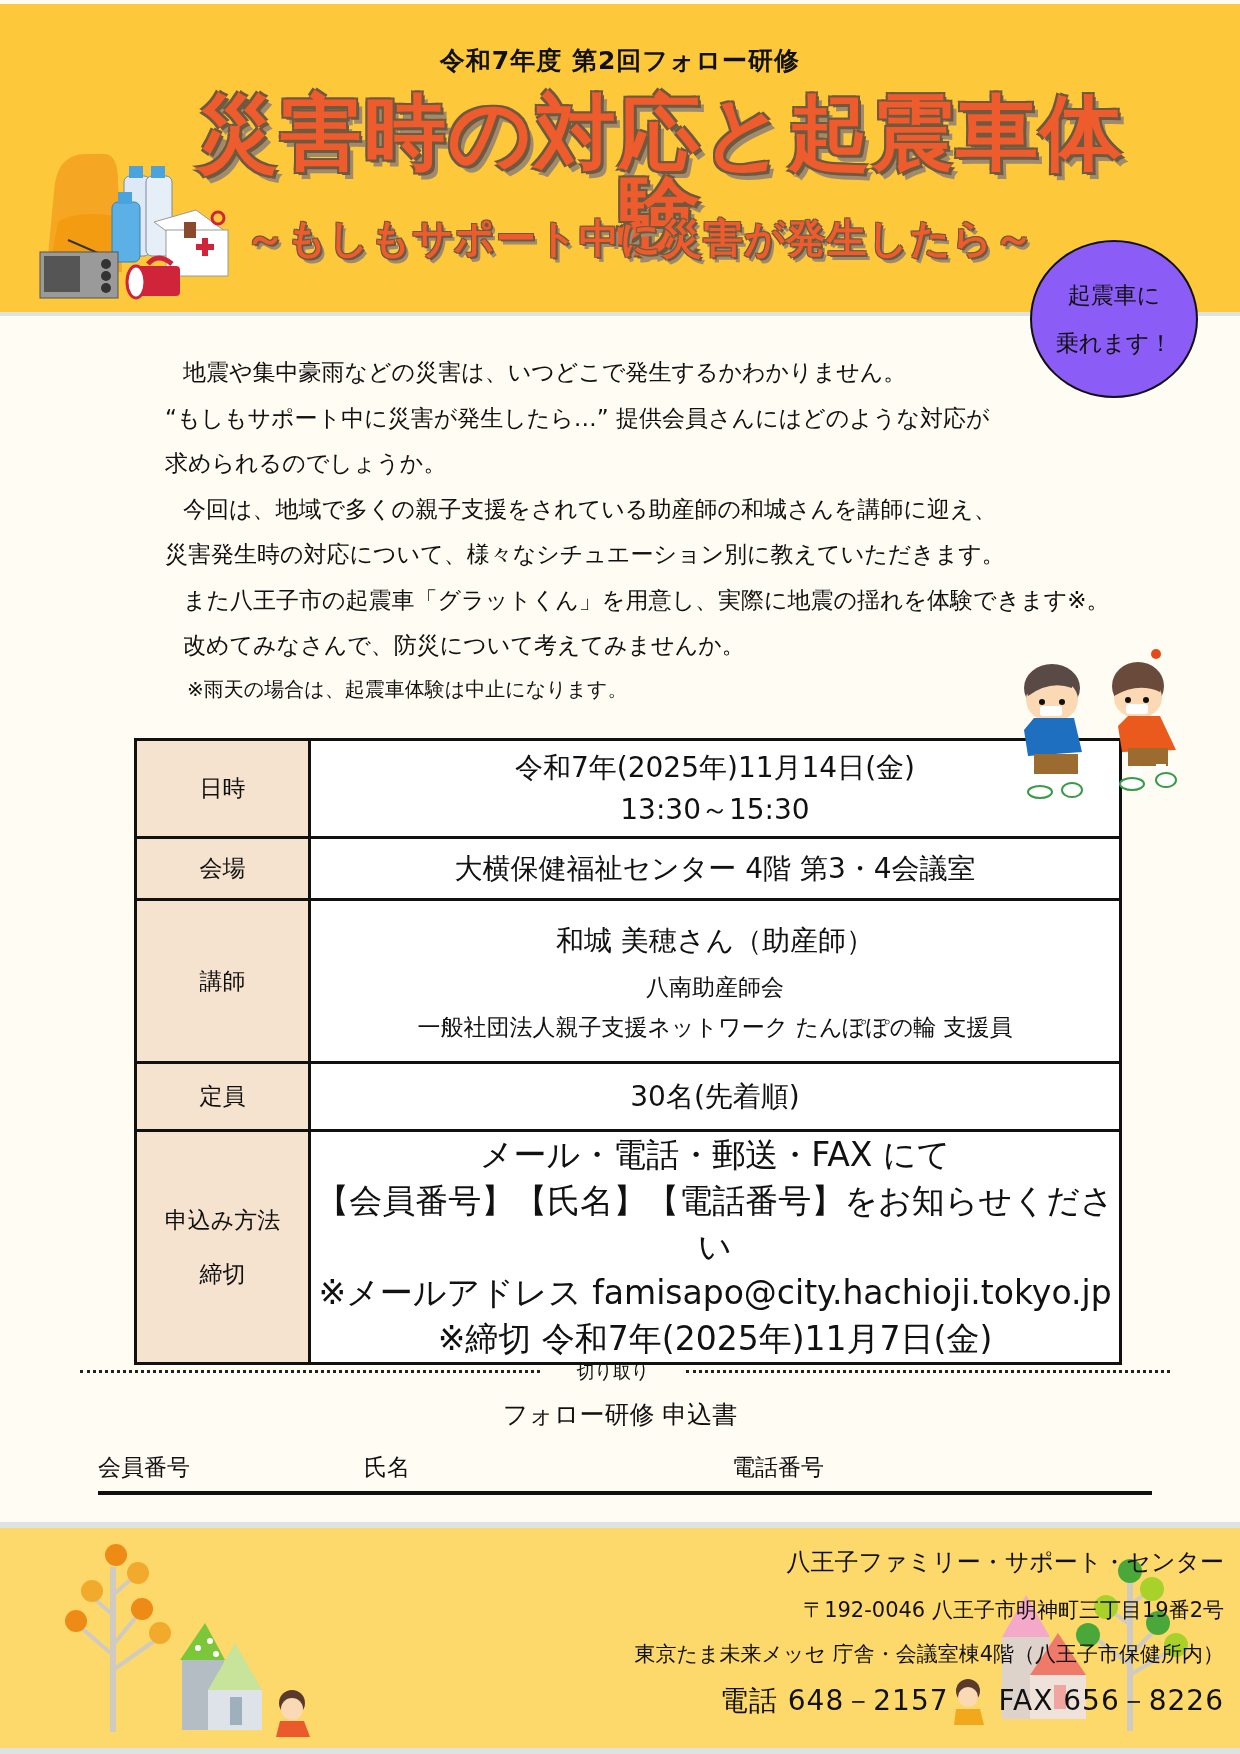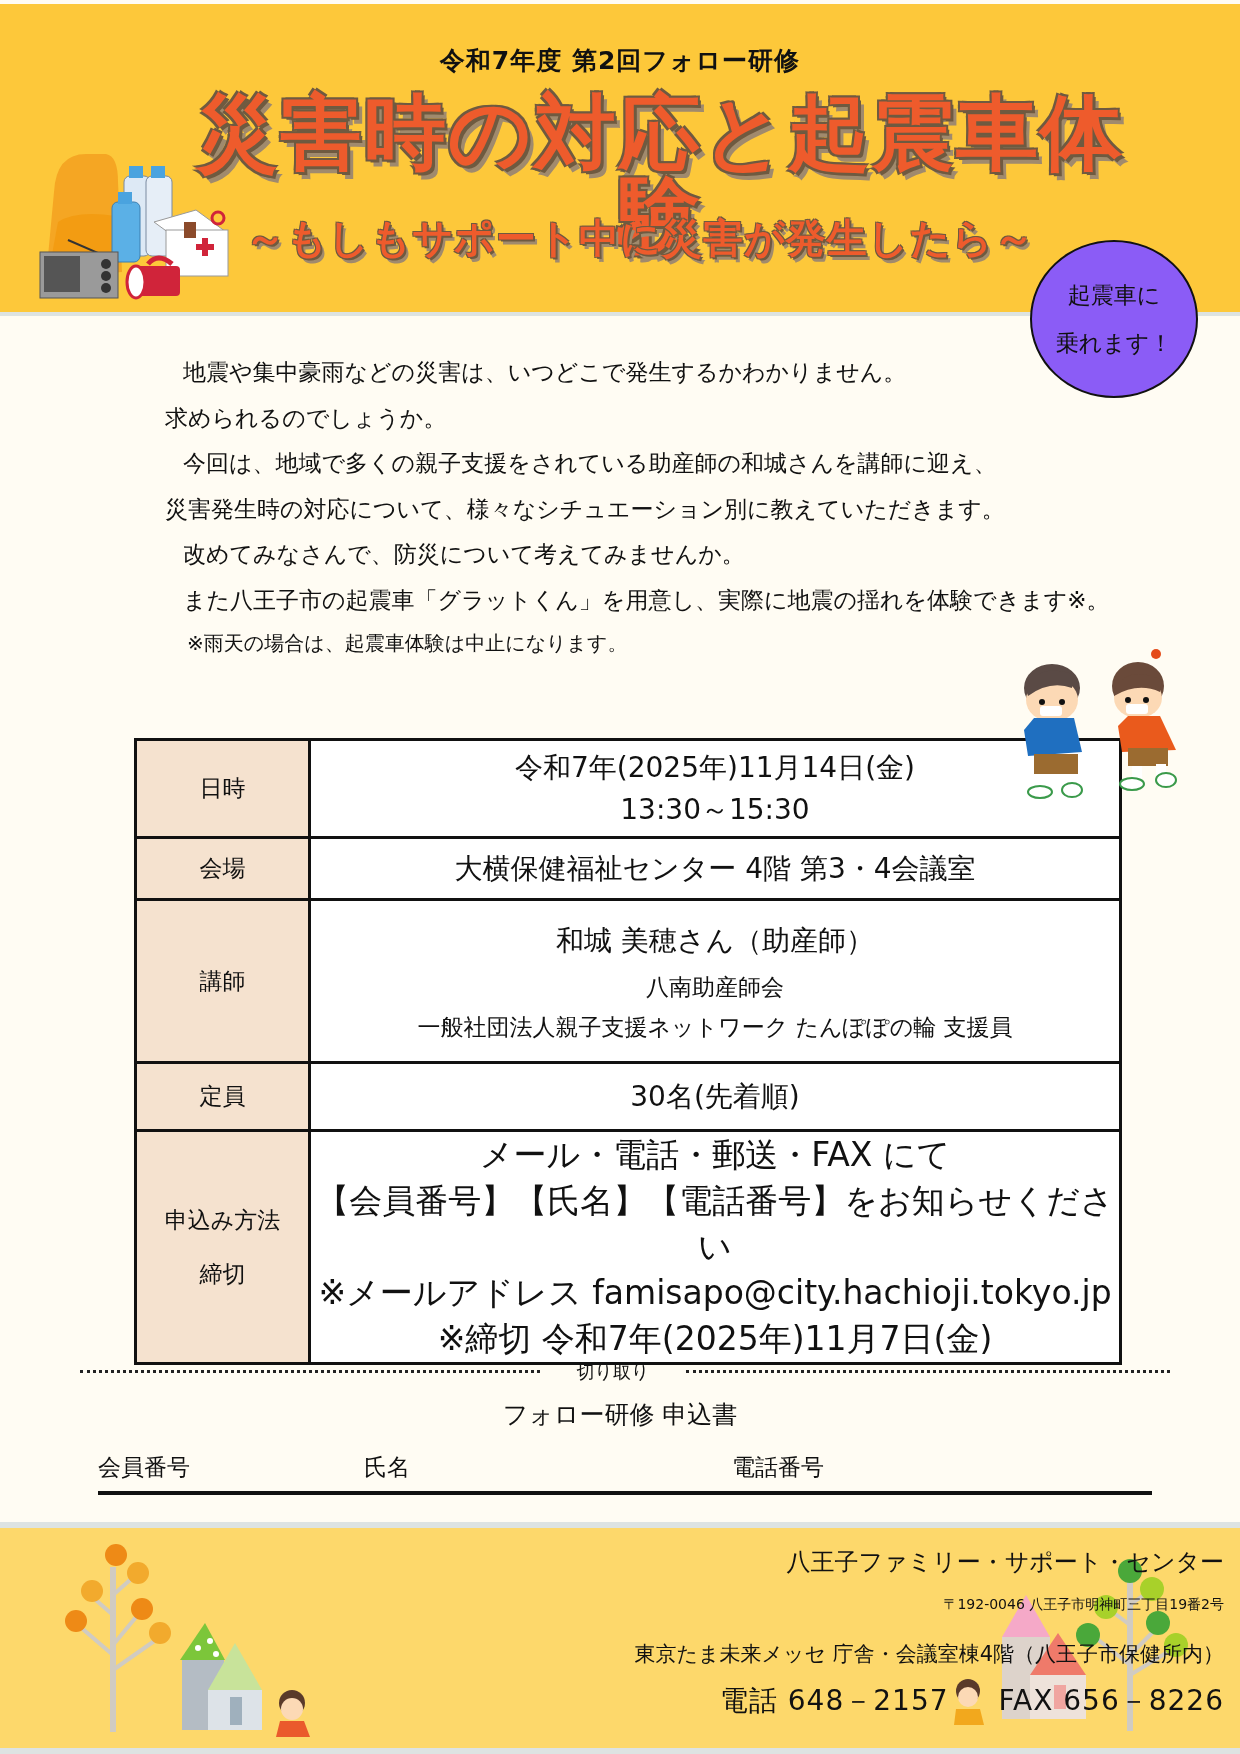--- a/index.html
+++ b/index.html
@@ -81,21 +81,21 @@
   .f-member { left: 98px; }
   .f-name { left: 364px; }
   .f-phone { left: 732px; }
   .form-line { position: absolute; left: 98px; top: 1491px; width: 1054px; height: 4px; background: #111; }
   
   .footer-sep { position: absolute; left: 0; top: 1522px; width: 1240px; height: 6px; background: #dde3e2; }
   .footer { position: absolute; left: 0; top: 1528px; width: 1240px; height: 220px; background: #fdd86b; }
   .footer-bottom { position: absolute; left: 0; top: 1748px; width: 1240px; height: 6px; background: #dde3e2; }
   .footer-text { position: absolute; left: 0; width: 1224px; text-align: right; color: #111; }
   .ft-org { top: 1546px; font-size: 24px; }
-  .ft-addr { top: 1596px; font-size: 14px; }
+  .ft-addr { top: 1596px; font-size: 21px; }
   .ft-bldg { top: 1640px; font-size: 21px; }
   .ft-contact { top: 1682px; font-size: 28px; letter-spacing: 1px; }
   .ft-contact span + span { margin-left: 50px; }
   .footer-illus-left { position: absolute; left: 60px; top: 1535px; width: 270px; height: 210px; }
   .footer-illus-right { position: absolute; left: 930px; top: 1535px; width: 260px; height: 210px; }
 </style>
 </head>
 <body>
 
 <div class="page">
@@ -138,25 +138,26 @@
     <path d="M112 112 Q122 100 136 112" fill="none" stroke="#d0243a" stroke-width="5"></path>
   </svg>
 
   <div class="bubble">
     <span>起震車に</span>
     <span>乗れます！</span>
   </div>
 
   <div class="intro">
     <p class="indent">地震や集中豪雨などの災害は、いつどこで発生するかわかりません。</p>
+    <p>“もしもサポート中に災害が発生したら…”  提供会員さんにはどのような対応が</p>
     <p>求められるのでしょうか。</p>
     <p class="indent">今回は、地域で多くの親子支援をされている助産師の和城さんを講師に迎え、</p>
     <p>災害発生時の対応について、様々なシチュエーション別に教えていただきます。</p>
+    <p class="indent">また八王子市の起震車「グラットくん」を用意し、実際に地震の揺れを体験できます※。</p>
     <p class="indent">改めてみなさんで、防災について考えてみませんか。</p>
-    <p class="indent">また八王子市の起震車「グラットくん」を用意し、実際に地震の揺れを体験できます※。</p>
     <p class="note">※雨天の場合は、起震車体験は中止になります。</p>
   </div>
 
   <svg class="kids" viewBox="0 0 180 175">
 
     <ellipse cx="42" cy="48" rx="28" ry="24" fill="#5a4a45"></ellipse>
     <ellipse cx="42" cy="60" rx="26" ry="22" fill="#fcd9b5"></ellipse>
     <path d="M16 50 Q28 22 62 34 L62 48 Q40 40 18 56 Z" fill="#5a4a45"></path>
     <circle cx="32" cy="62" r="3" fill="#111"></circle>
       <circle cx="52" cy="62" r="3" fill="#111"></circle>

